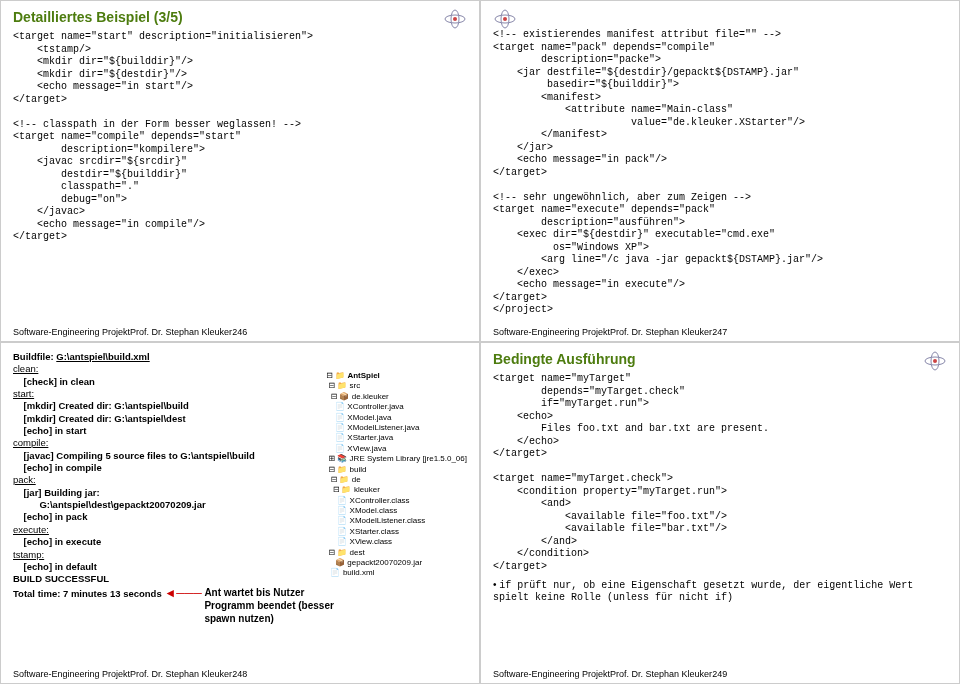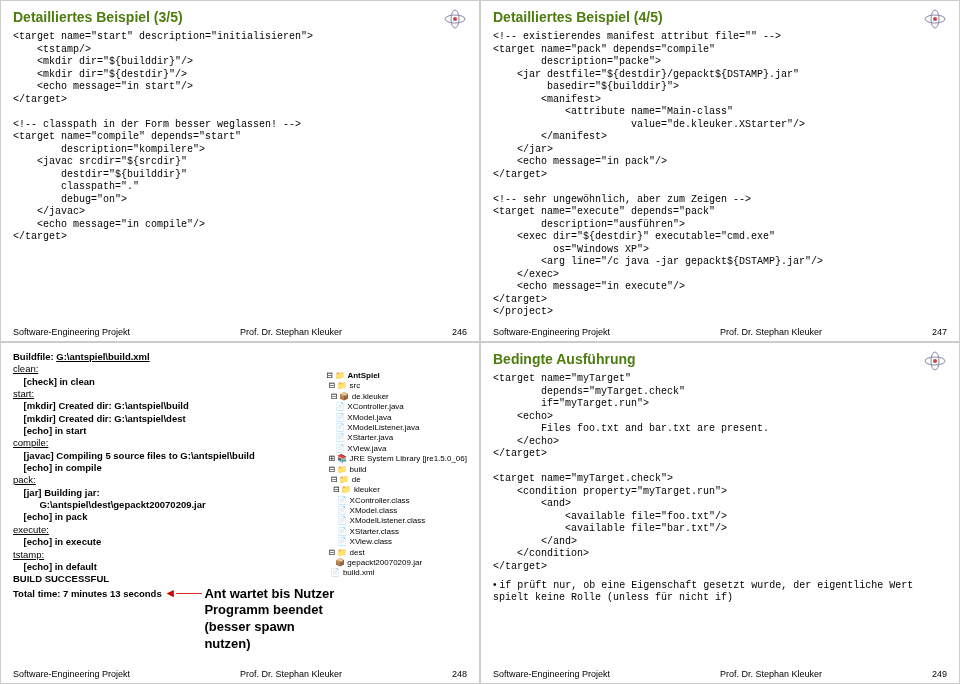--- a/index.html
+++ b/index.html
@@ -42,36 +42,36 @@
     line-height: 1.25;
     white-space: pre;
   }
   .footer {
     position: absolute;
     bottom: 4px;
     left: 12px;
     right: 12px;
     font-size: 9px;
     display: flex;
-    justify-content: space-between;
+    justify-content: flex-start;
   }
   .buildlog {
     font-size: 9.5px;
     line-height: 1.3;
   }
   .buildlog u { text-decoration: underline; }
   .tree {
     font-size: 8px;
     line-height: 1.3;
     position: absolute;
     top: 28px;
     right: 12px;
   }
   .annotation {
-    font-size: 13px;
+    font-size: 10px;
     font-weight: bold;
   }
   .arrow { color: #c00; font-size: 12px; }
   .bullet-text { font-size: 10px; }
 </style>
 </head>
 <body>
 
 <div class="slide">
   <div class="header">
@@ -101,21 +101,20 @@
 &lt;/target&gt;</div>
   <div class="footer">
     <span>Software-Engineering Projekt</span>
     <span>Prof. Dr. Stephan Kleuker</span>
     <span>246</span>
   </div>
 </div>
 
 <div class="slide">
   <div class="header">
-    <div class="title">Detailliertes Beispiel (4/5)</div>
     <svg class="gyro-icon" viewBox="0 0 24 20">
         <ellipse cx="12" cy="10" rx="10" ry="4" fill="none" stroke="#88a" stroke-width="1"></ellipse>
         <ellipse cx="12" cy="10" rx="4" ry="9" fill="none" stroke="#88a" stroke-width="1"></ellipse>
         <circle cx="12" cy="10" r="2" fill="#c44"></circle>
       </svg>
   </div>
   <div class="code">&lt;!-- existierendes manifest attribut file="" --&gt;
 &lt;target name="pack" depends="compile"
         description="packe"&gt;
     &lt;jar destfile="${destdir}/gepackt${DSTAMP}.jar"

